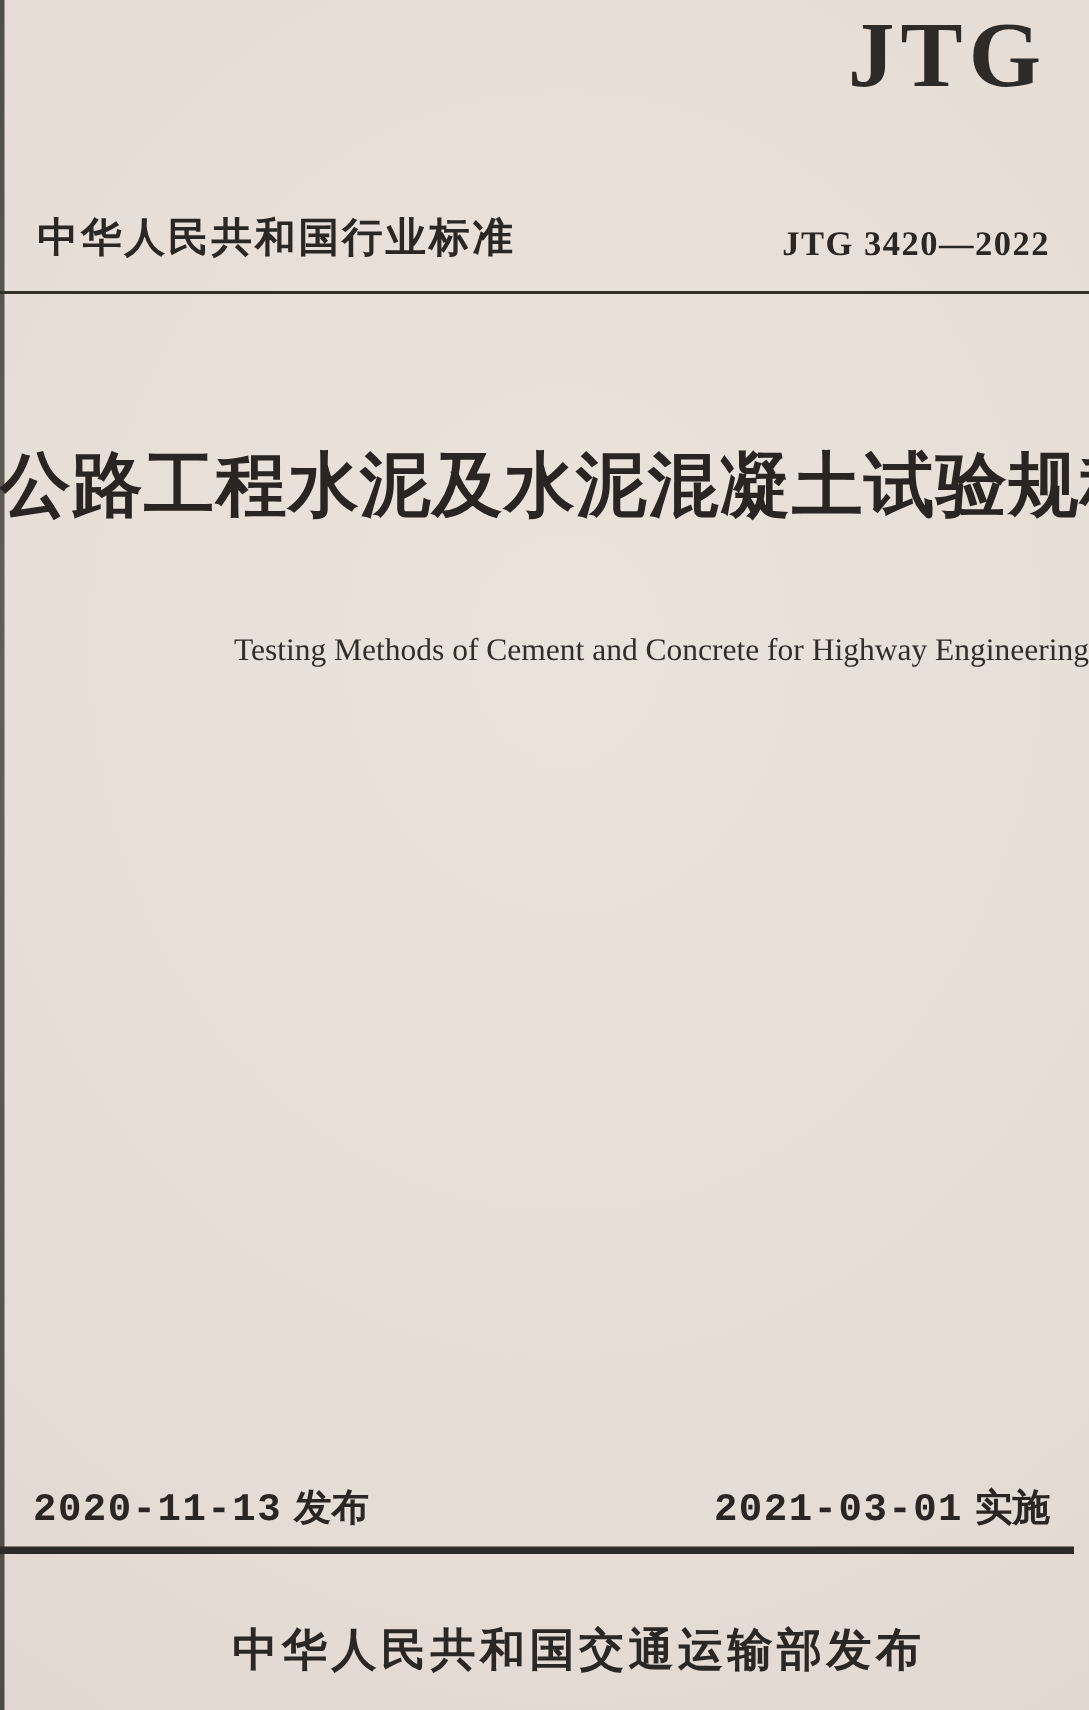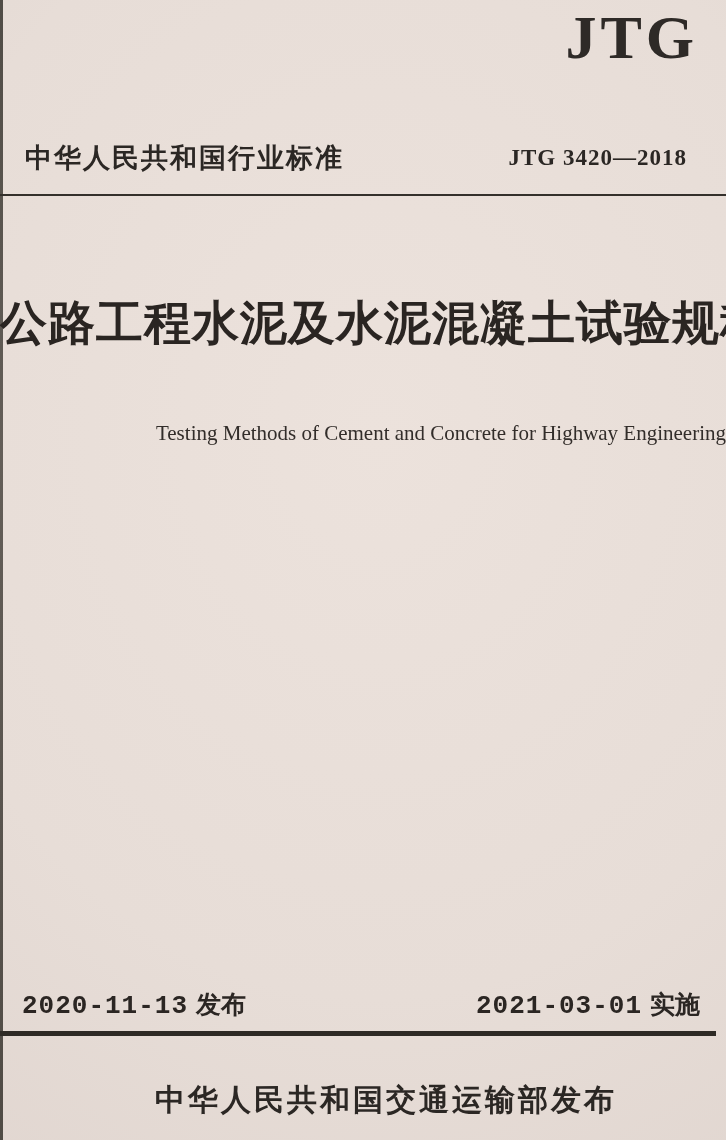--- a/index.html
+++ b/index.html
@@ -33,24 +33,24 @@
     font-family: "Liberation Serif", "DejaVu Serif", serif;
     font-weight: bold;
     font-size: 62px;
     letter-spacing: 4px;
     color: #2e2a27;
   }
   .header-row {
     position: absolute;
     top: 140px;
     left: 25px;
-    right: 39px;
+    right: 26px;
     display: flex;
     justify-content: space-between;
-    align-items: center;
+    align-items: flex-end;
   }
   .standard-class {
     font-family: "Liberation Sans", "DejaVu Sans", sans-serif;
     font-weight: bold;
     font-size: 27px;
     letter-spacing: 2px;
     color: #2b2724;
   }
   .standard-code {
     font-family: "Liberation Serif", "DejaVu Serif", serif;
@@ -140,21 +140,21 @@
 <body>
 
 <div class="page">
 
   <div class="scan-edge"></div>
 
   <div class="jtg-logo">JTG</div>
 
   <div class="header-row">
     <span class="standard-class">中华人民共和国行业标准</span>
-    <span class="standard-code">JTG 3420—2018</span>
+    <span class="standard-code">JTG 3420—2022</span>
   </div>
 
   <div class="rule-thin"></div>
 
   <h1 class="title-zh">公路工程水泥及水泥混凝土试验规程</h1>
 
   <div class="title-en">Testing Methods of Cement and Concrete for Highway Engineering</div>
 
   <div class="dates-row">
     <span>

